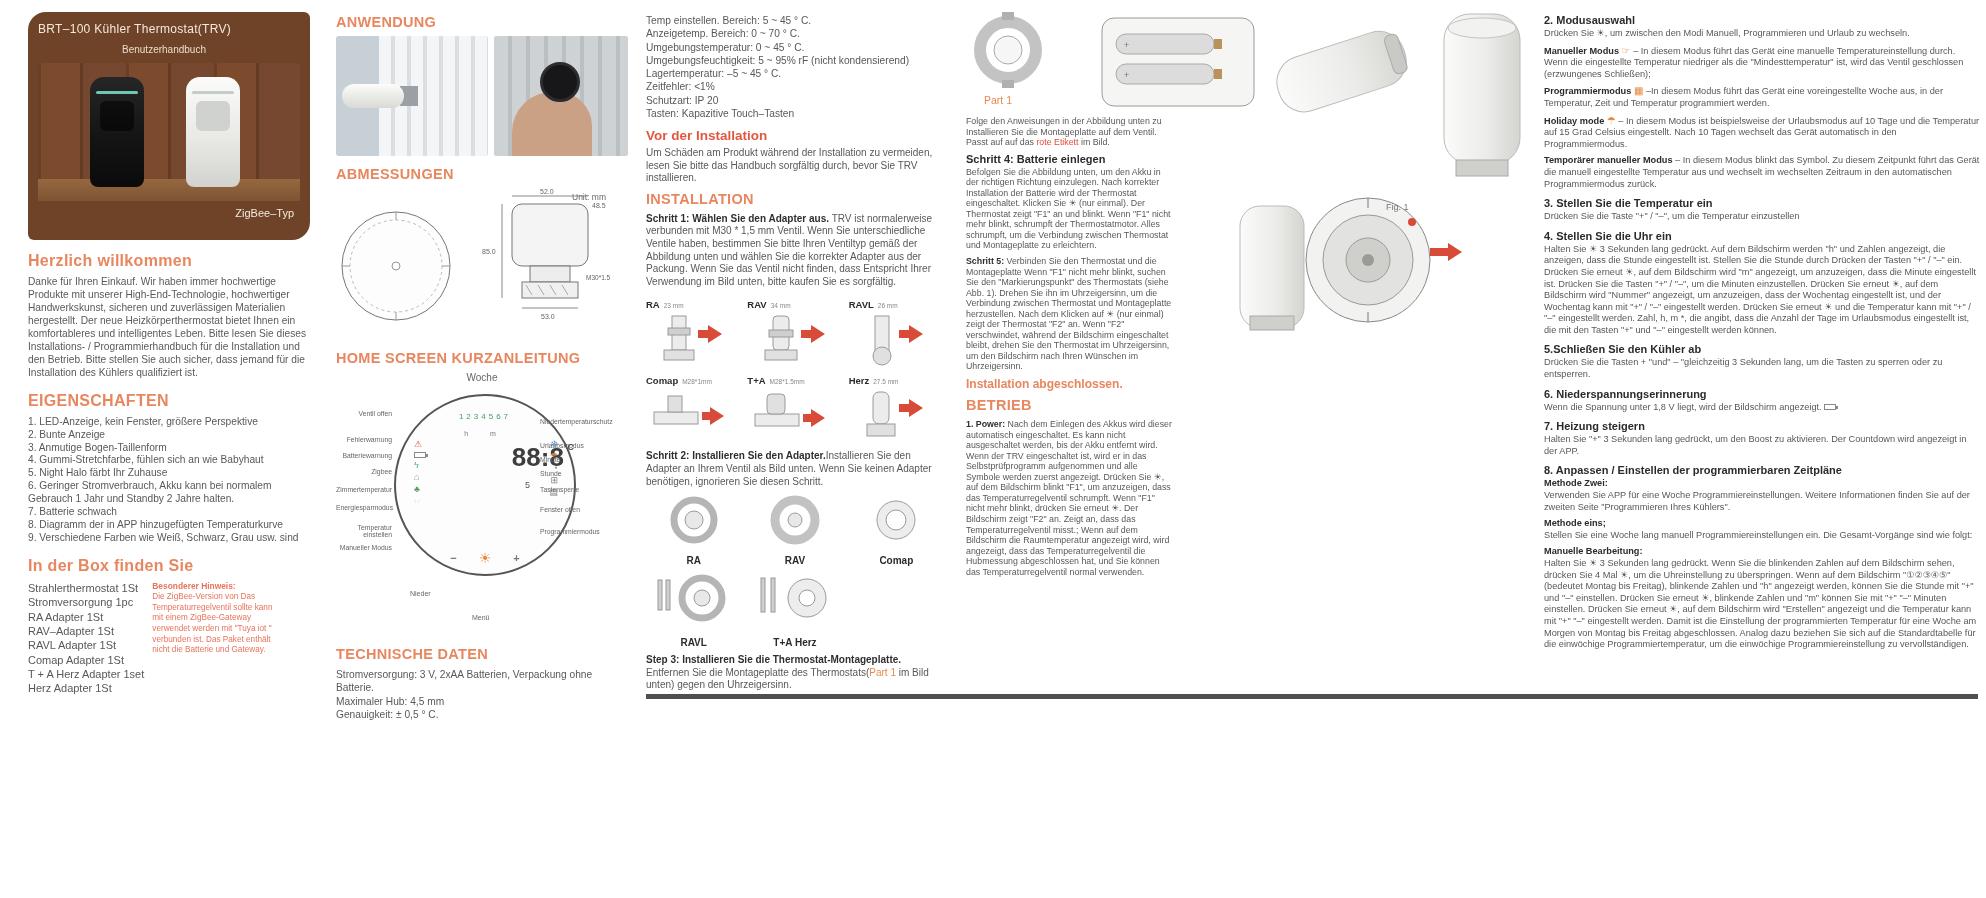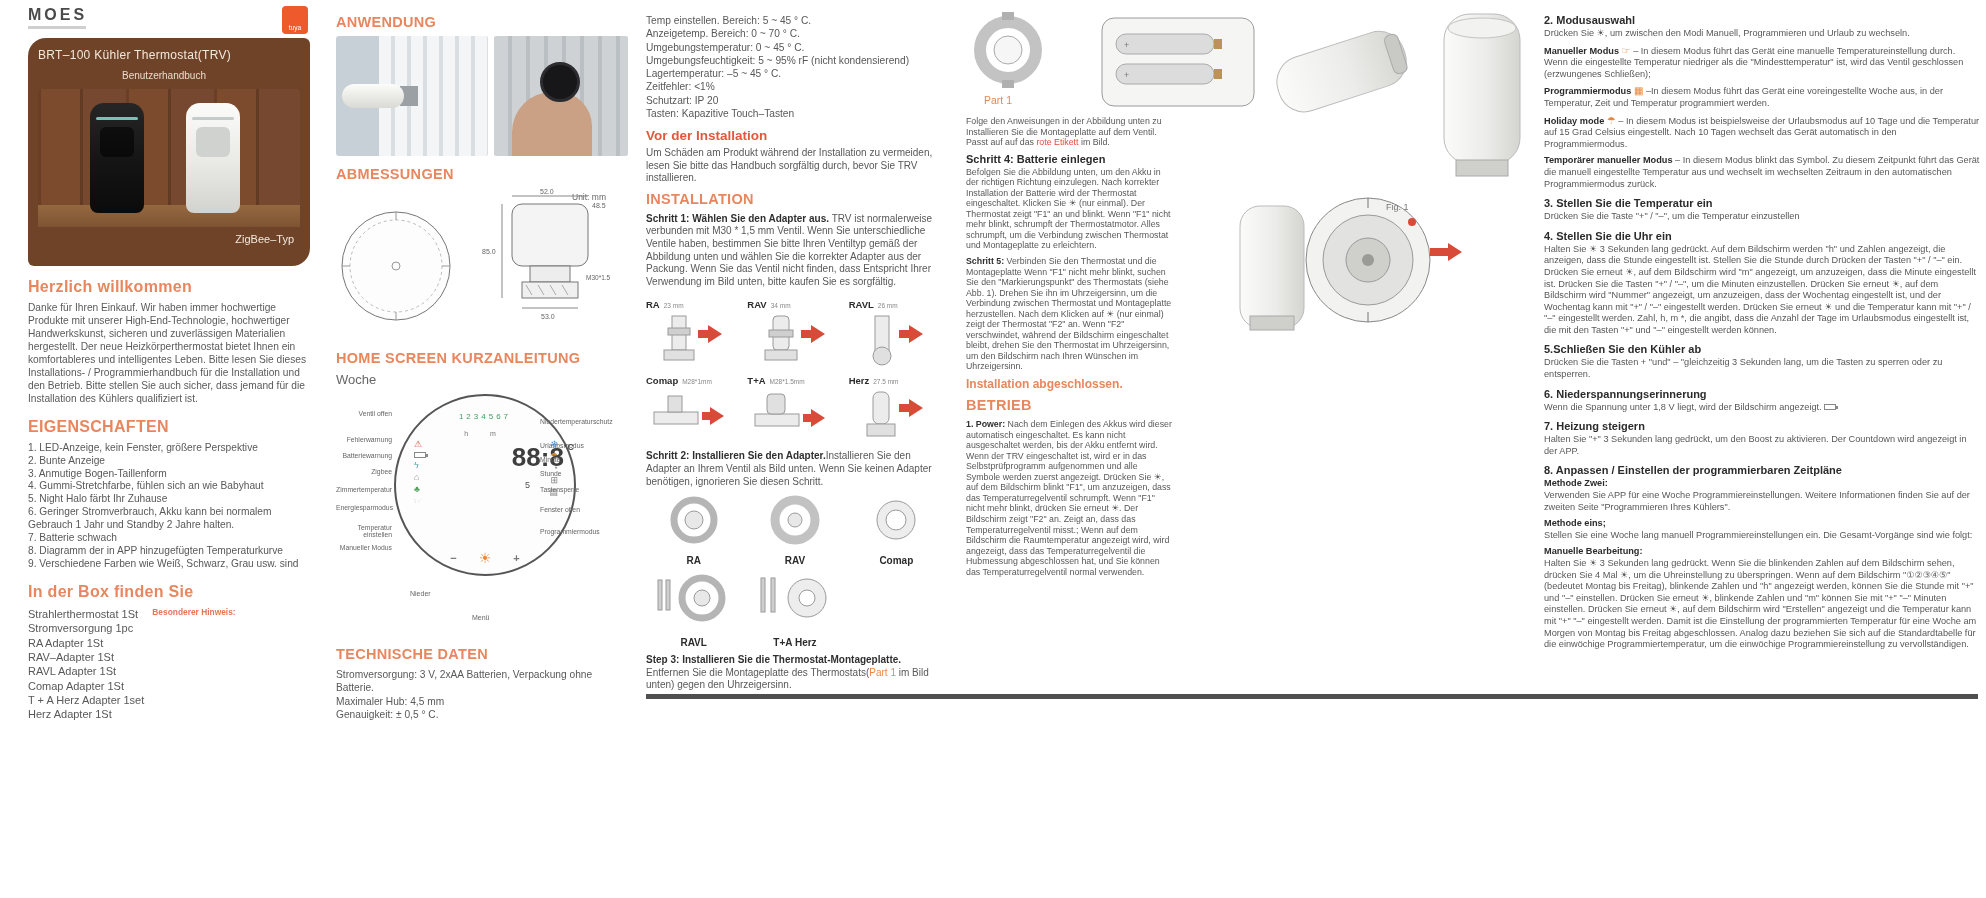--- a/index.html
+++ b/index.html
@@ -56,21 +56,21 @@
   .rad2{position:absolute;inset:0;background:repeating-linear-gradient(90deg,#e9ebec 0 14px,#c6cbce 14px 18px);opacity:.6}
   .trv-h{position:absolute;left:6px;top:48px;width:62px;height:24px;border-radius:12px;background:linear-gradient(180deg,#fcfcfa,#d9d9d5)}
   .valve-sil{position:absolute;left:64px;top:50px;width:18px;height:20px;background:#9aa0a4}
   .hand{position:absolute;left:18px;bottom:0;width:80px;height:64px;border-radius:40px 34px 0 0;background:#caa184}
   .knob{position:absolute;left:46px;top:26px;width:40px;height:40px;border-radius:50%;background:#17171a;border:3px solid #2c2c30}
   .dimwrap{position:relative;margin-bottom:8px}
   .dim-svg text{font-family:"Liberation Sans",sans-serif}
 
   
   .hs{position:relative;height:268px;margin-bottom:6px}
-  .hs-top{position:absolute;left:0;right:0;top:0;font-size:13px;color:#666}
+  .hs-top{position:absolute;left:0;right:0;top:0;text-align:center;font-size:10px;color:#666}
   .hs-circle{position:absolute;left:58px;top:22px;width:182px;height:182px;border:2px solid #555;border-radius:50%;background:#fdfdfd}
   .hs-week{position:absolute;left:0;right:0;top:16px;text-align:center;font-size:8px;letter-spacing:3px;color:#3f9e63}
   .hs-hm{position:absolute;left:0;right:0;top:34px;text-align:center;font-size:7px;color:#777;letter-spacing:10px}
   .hs-digits{position:absolute;left:8px;right:0;top:46px;text-align:right;font-family:Liberation Sans, sans-serif;font-weight:bold;font-size:26px;color:#3e3e3e}
   .hs-unit{font-size:9px;vertical-align:top;font-weight:bold;color:#3e3e3e}
   .hs-sub{position:absolute;right:44px;top:84px;font-size:9px;color:#555}
   .ic-col{position:absolute;top:44px;display:flex;flex-direction:column;gap:3px;font-size:9px;line-height:1}
   .ic-l{left:18px}.ic-r{right:16px;text-align:right}
   .bat{display:inline-block;width:12px;height:6px;border:1px solid #888;position:relative}
   .bat::after{content:"";position:absolute;right:-3px;top:1px;width:2px;height:3px;background:#888}
@@ -109,25 +109,20 @@
   .p5 b{color:#2b2b2b}
   .s5sect{margin-bottom:7px}
   .micon{color:#E8883C;font-size:10px}
 
   .fold{position:absolute;left:646px;top:694px;width:1332px;height:5px;background:#4f4f4f}
 </style>
 </head>
 <body>
 
 <div class="col1 abs">
-  <div class="brandrow">
-    <div class="logo">MOES</div>
-    <div class="logo-tag"></div>
-    <div class="badge">tuya</div>
-  </div>
 
   <div class="cover">
     <div class="cover-title">BRT–100 Kühler Thermostat(TRV)</div>
     <div class="cover-sub">Benutzerhandbuch</div>
     <div class="cover-photo">
       <div class="shelf"></div>
       <div class="device dev-black">
           <div class="ring"></div>
           <div class="scr"></div>
         </div>
@@ -167,20 +162,21 @@
         <div>Stromversorgung 1pc</div>
         <div>RA Adapter 1St</div>
         <div>RAV–Adapter 1St</div>
         <div>RAVL Adapter 1St</div>
         <div>Comap Adapter 1St</div>
         <div>T + A Herz Adapter 1set</div>
         <div>Herz Adapter 1St</div>
       </div>
       <div class="note">
         <b>Besonderer Hinweis:</b>
+        <span>Die ZigBee-Version von Das Temperaturregelventil sollte kann mit einem ZigBee-Gateway verwendet werden mit "Tuya iot " verbunden ist. Das Paket enthält nicht die Batterie und Gateway.</span>
       </div>
     </div>
   </div>
 </div>
 
 <div class="col col2">
   <div class="h-or small">ANWENDUNG</div>
   <div class="photos">
     <div class="ph ph1">
       <div class="rad"></div>

